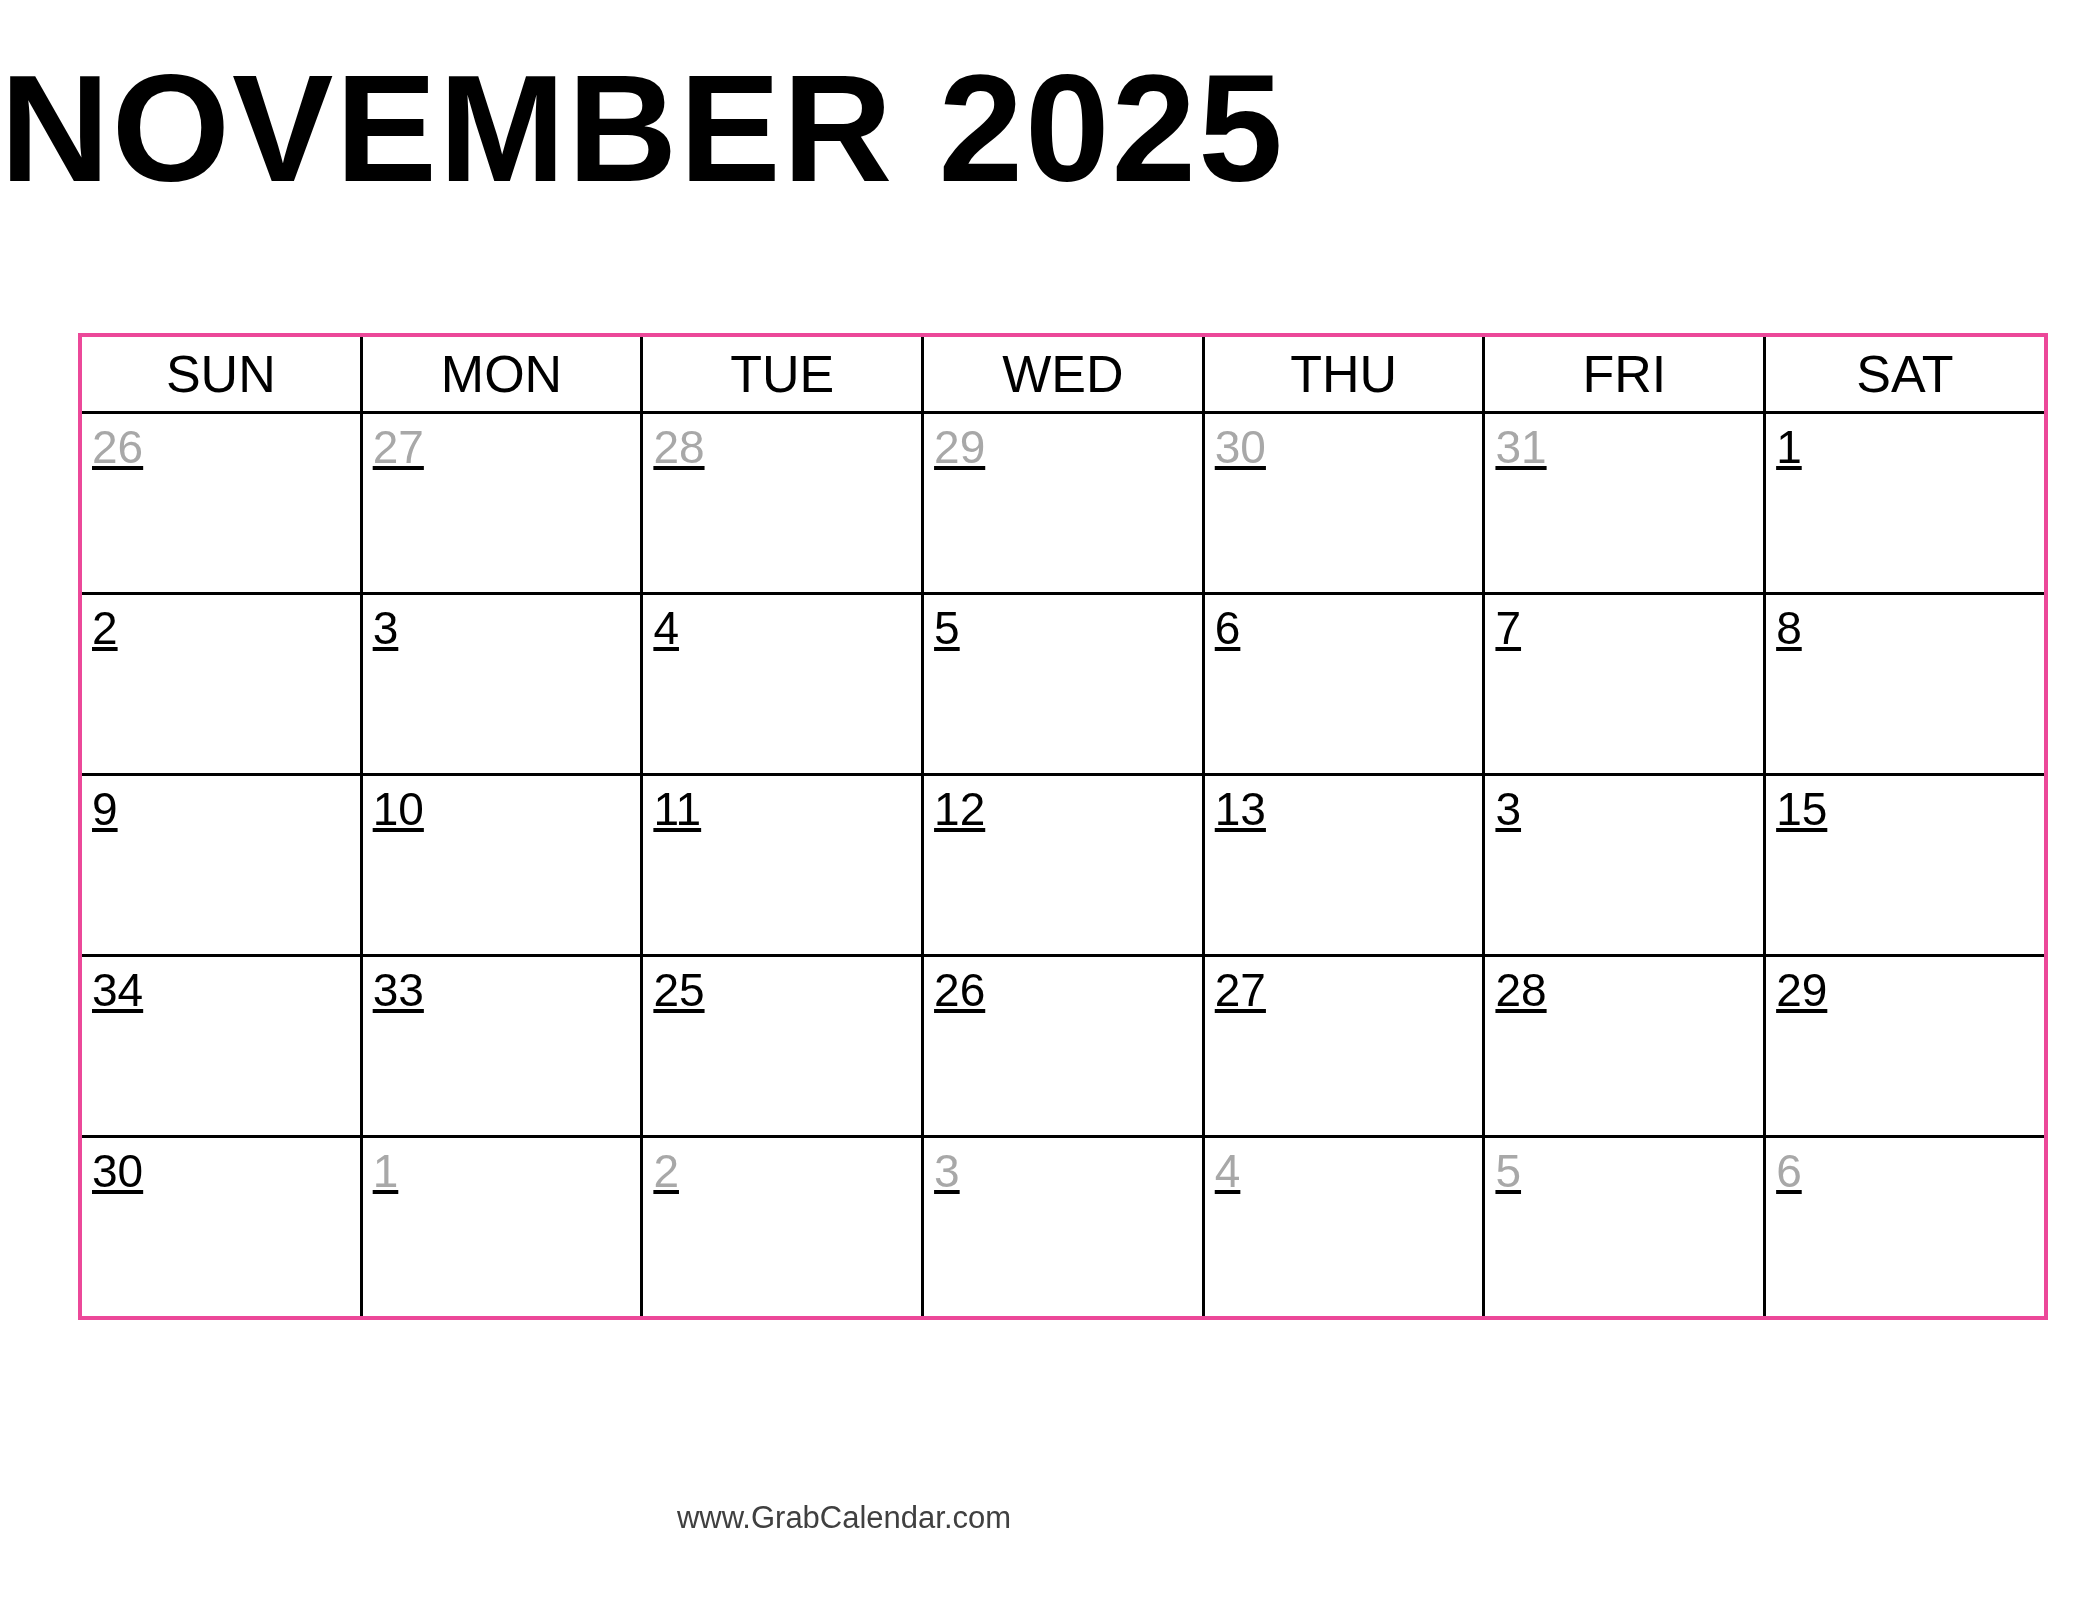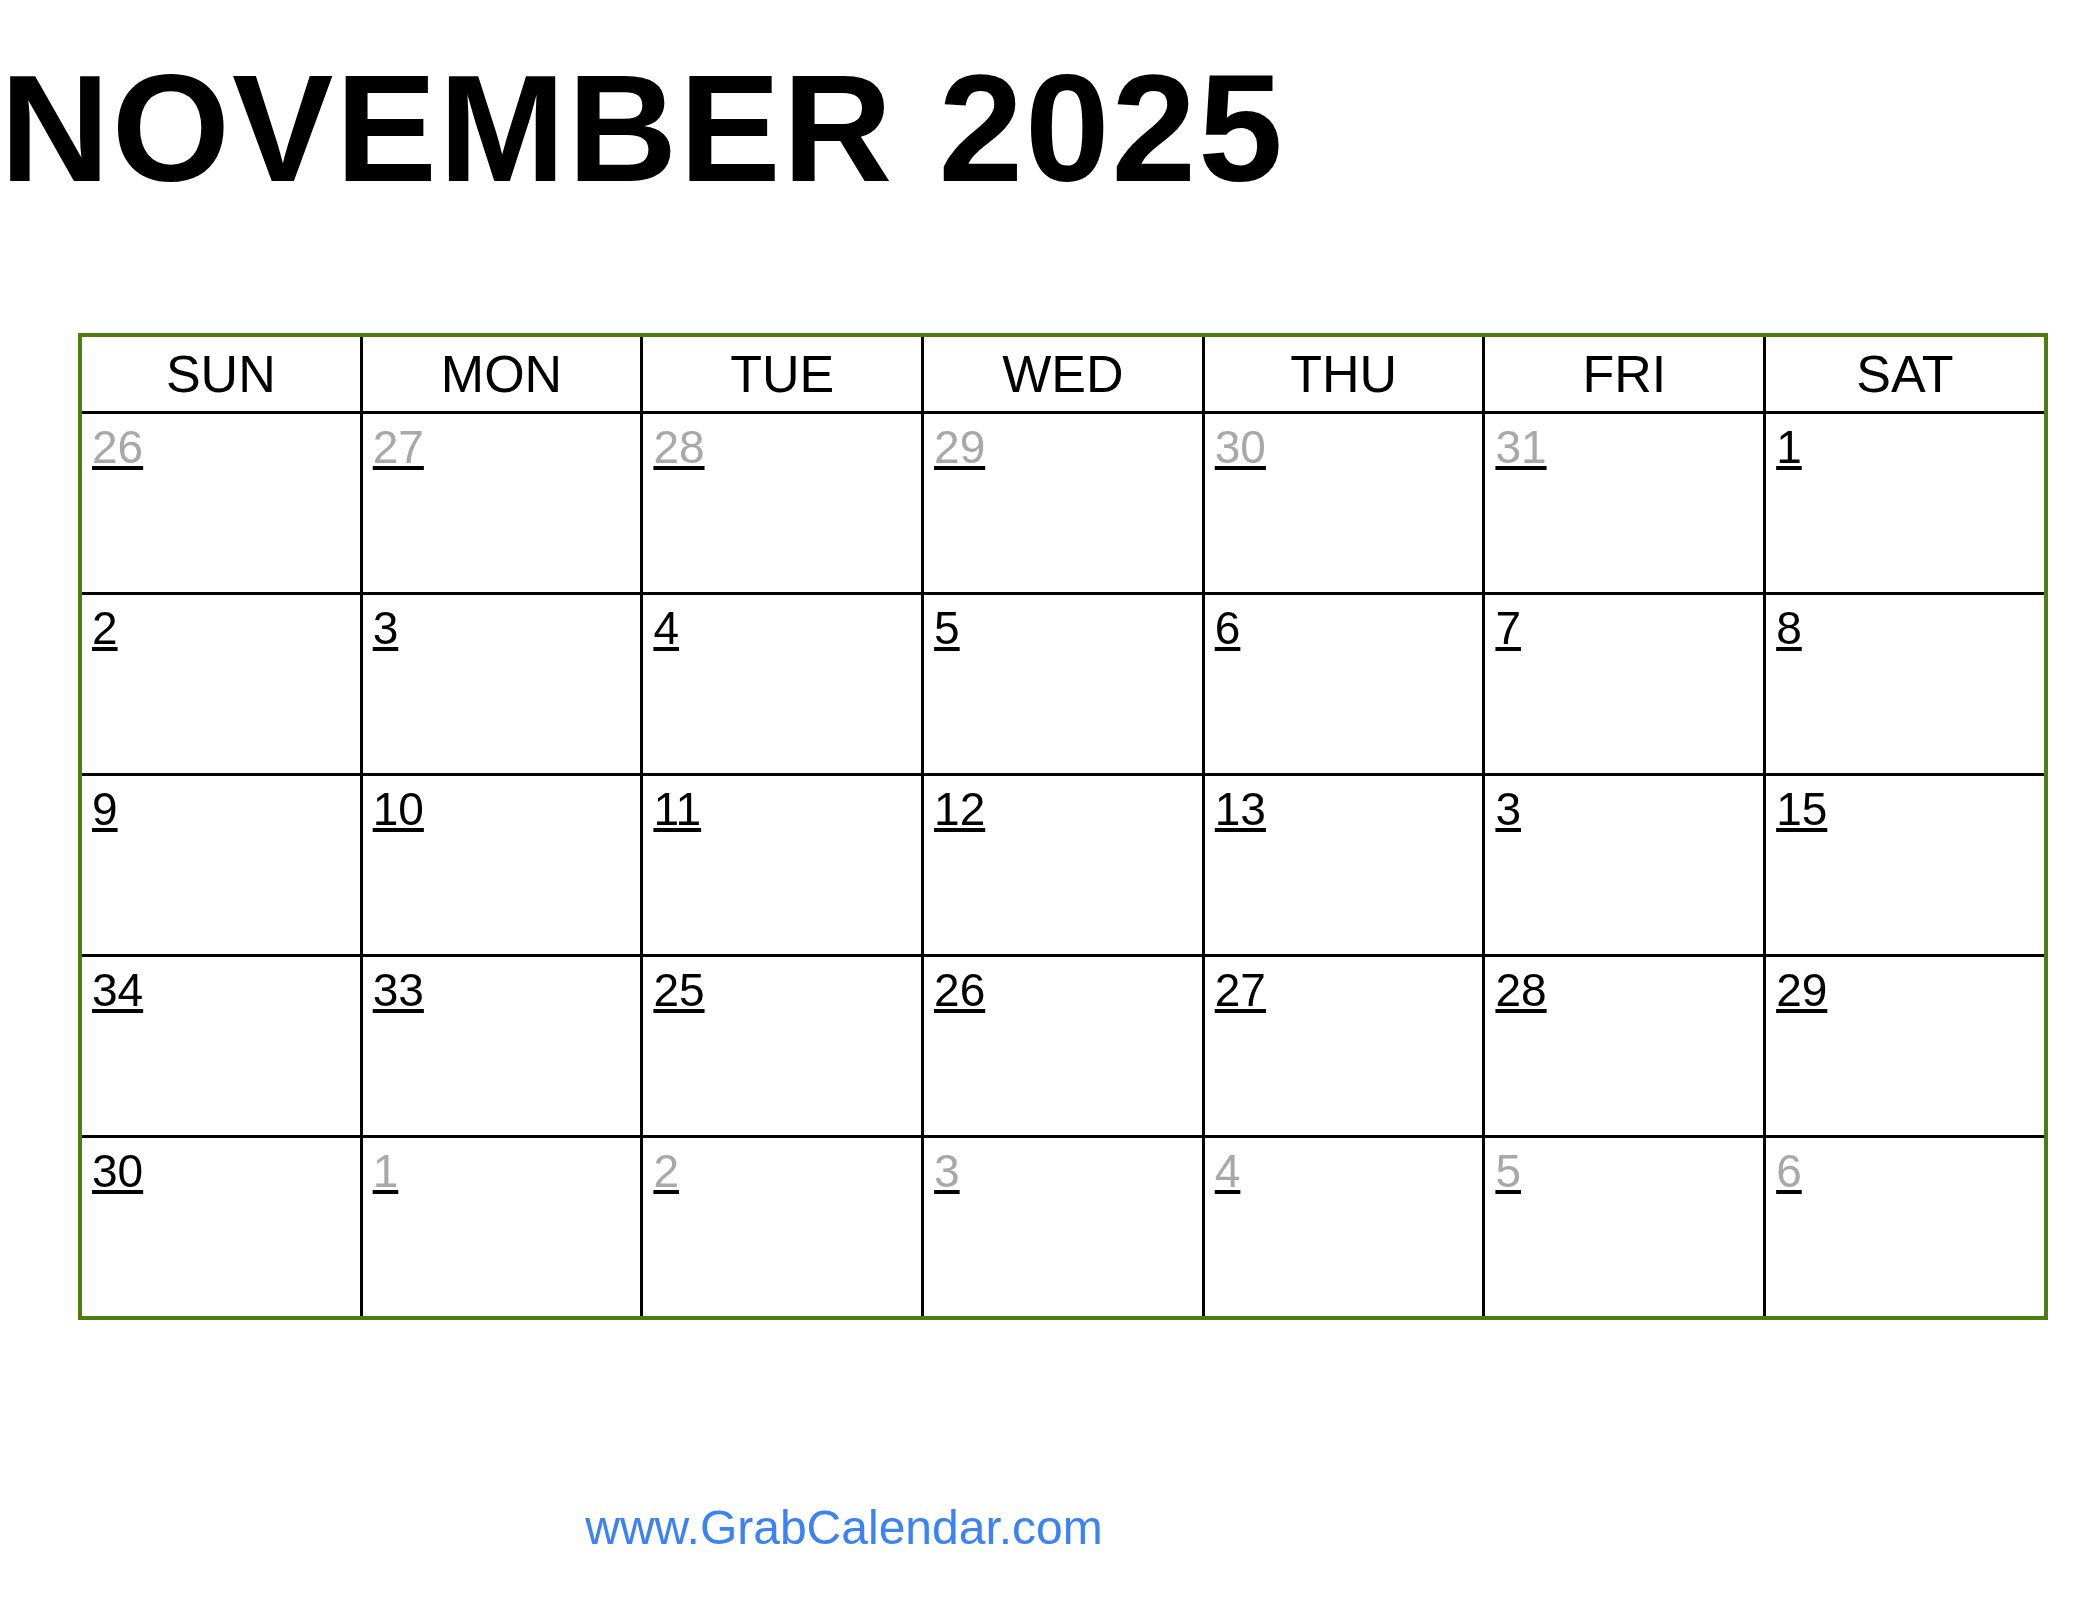--- a/index.html
+++ b/index.html
@@ -34,21 +34,21 @@
   .calendar-wrap {
     position: absolute;
     left: 78px;
     top: 333px;
     width: 1944px;
   }
   table.calendar {
     border-collapse: collapse;
     table-layout: fixed;
     width: 1944px;
-    border: 4px solid #4d7c0f;
+    border: 4px solid #ec4899;
   }
   table.calendar th,
   table.calendar td {
     border: 3px solid #000000;
     padding: 0;
     width: 277.7px;
   }
   table.calendar th {
     height: 74px;
     font-weight: normal;
@@ -74,23 +74,23 @@
   }
   td.other .daynum {
     color: #a8a8a8;
   }
   .footer {
     position: absolute;
     left: 0;
     top: 1500px;
     width: 1688px;
     text-align: center;
-    font-size: 48px;
-    font-family: "Liberation Sans", sans-serif;
-    color: #3b82f6;
+    font-size: 31px;
+    font-family: "Liberation Sans", sans-serif;
+    color: #404040;
   }
 </style>
 </head>
 <body>
 
 <div class="page">
 
   <div class="title">NOVEMBER 2025</div>
 
   <div class="calendar-wrap">

